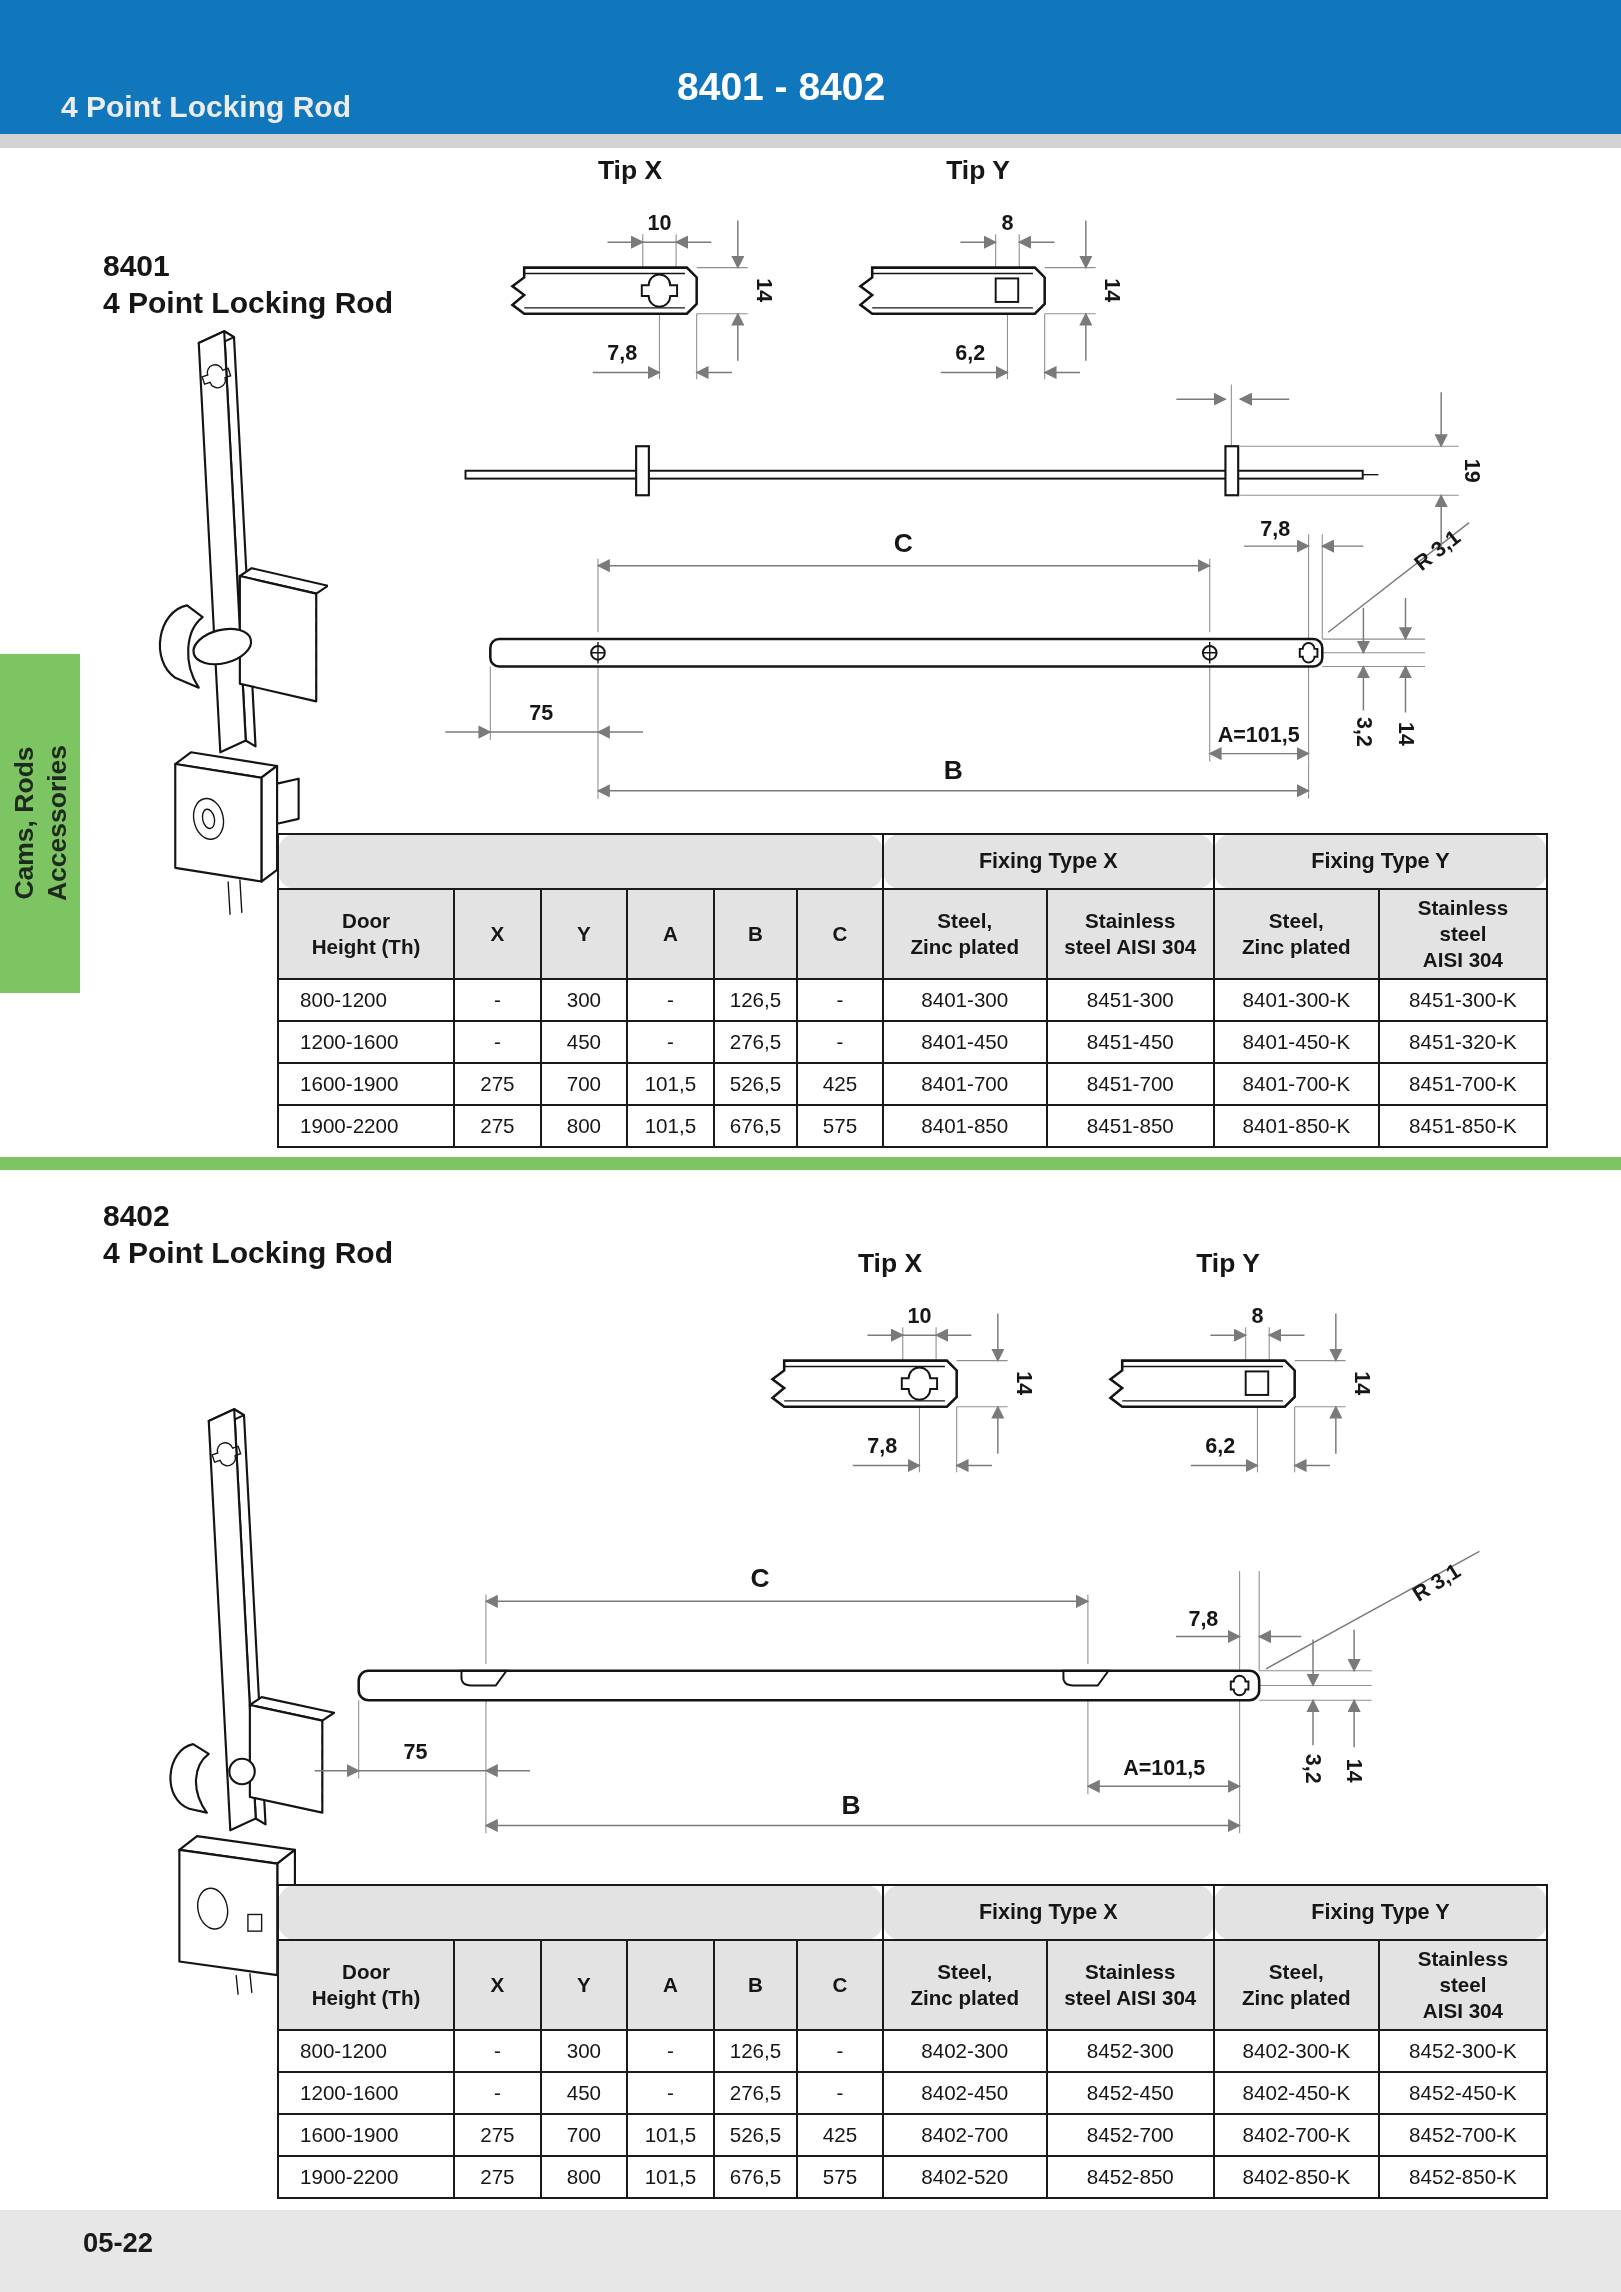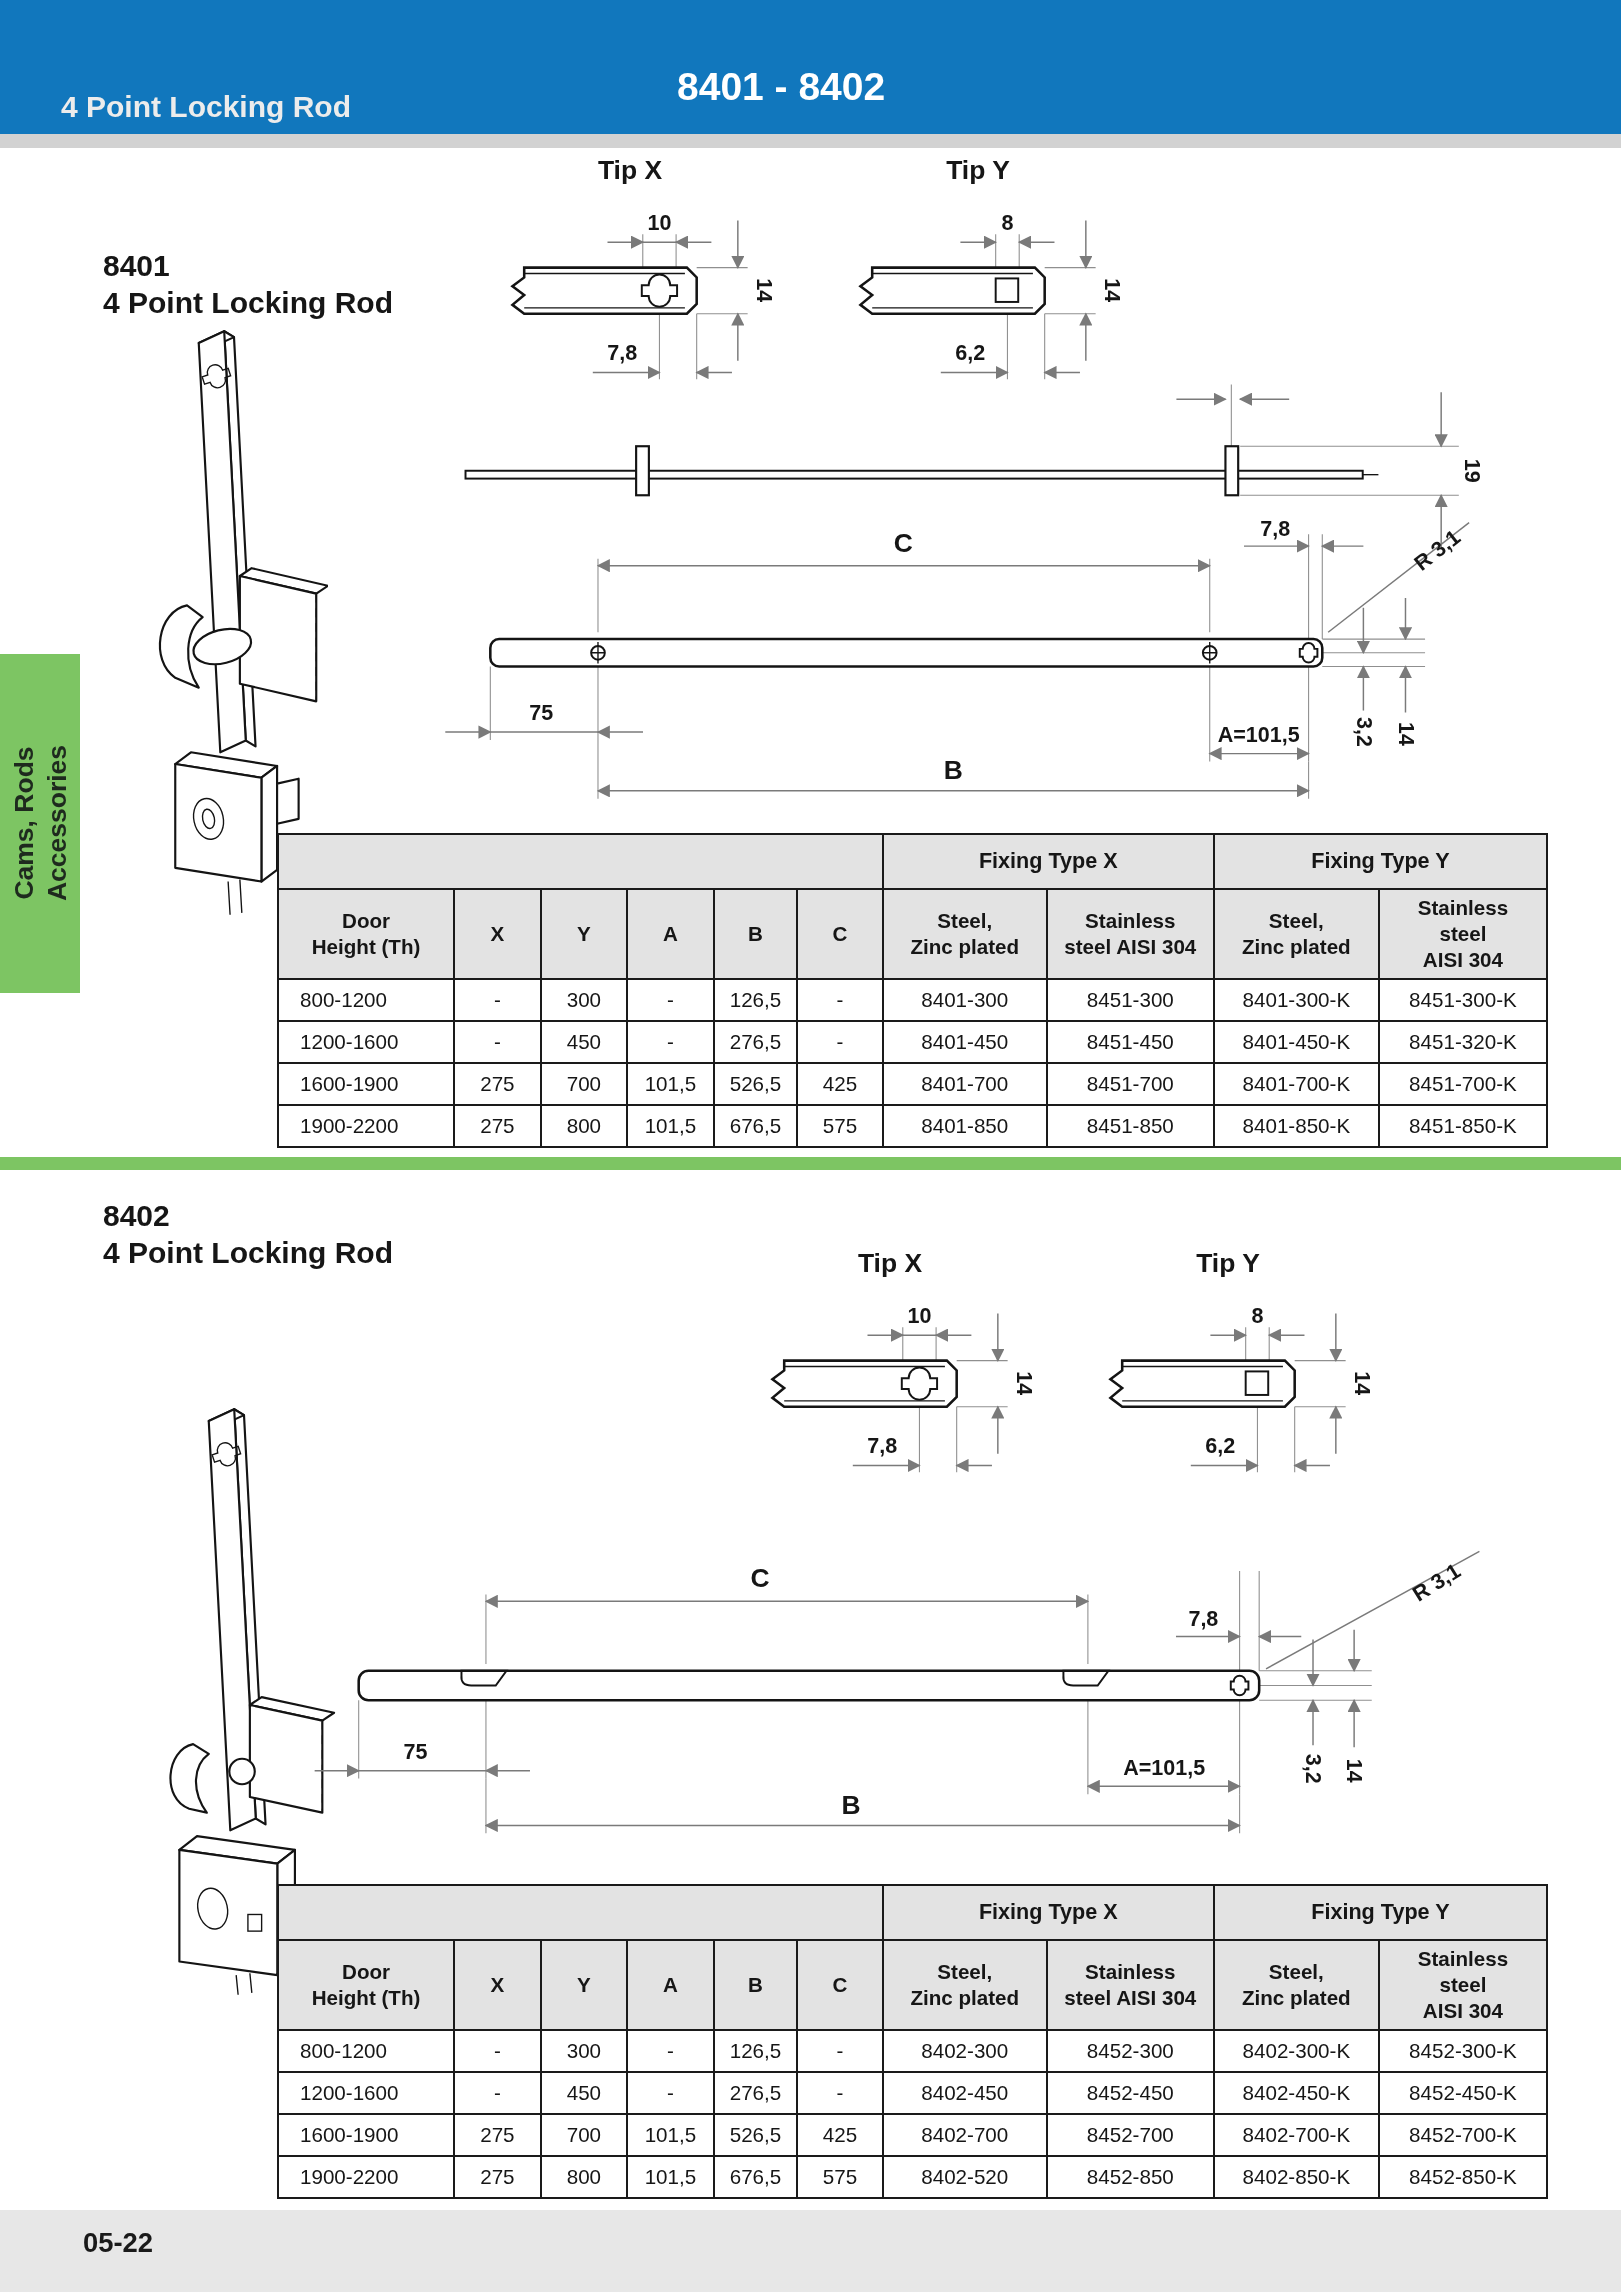--- a/index.html
+++ b/index.html
@@ -23,21 +23,21 @@
   
   .footer{left:0;top:2210px;width:1621px;height:82px;background:#E7E7E7;}
   .pageno{left:83px;top:2227px;font-size:27.4px;font-weight:700;color:#1a1a1a;}
   
   table.parts{position:absolute;border-collapse:collapse;table-layout:fixed;
       font-size:20.6px;color:#161616;background:#fff;border:2.9px solid #1a1a1a;}
   table.parts th, table.parts td{border:2px solid #1a1a1a;text-align:center;padding:0 3.9px;}
   table.parts th{background:#E3E3E3;font-weight:700;white-space:pre-line;line-height:1.25;}
   table.parts tr.grp th{height:53px;font-size:21.6px;}
   table.parts tr.cols th{height:88px;border-bottom:2.9px solid #1a1a1a;}
-  table.parts tr.grp th{border-bottom:2.9px solid #1a1a1a;}
+  table.parts tr.grp th{border-bottom:2.9px solid #1a1a1a;border-radius:18px;}
   table.parts td{height:40px;font-weight:400;}
   table.parts td:first-child{text-align:left;padding-left:21px;}
   
   svg .out{fill:#fff;stroke:#141414;stroke-width:2.6;stroke-linejoin:miter;}
   svg .in{fill:none;stroke:#141414;stroke-width:1.4;}
   svg .dim{fill:none;stroke:#7a7a7a;stroke-width:1.5;}
   svg .ext{fill:none;stroke:#8f8f8f;stroke-width:1.1;}
   svg .dash{stroke-dasharray:9 6;}
   svg text{font-family:"Liberation Sans",sans-serif;font-weight:700;fill:#161616;}
   svg .lbl{font-size:22px;}

